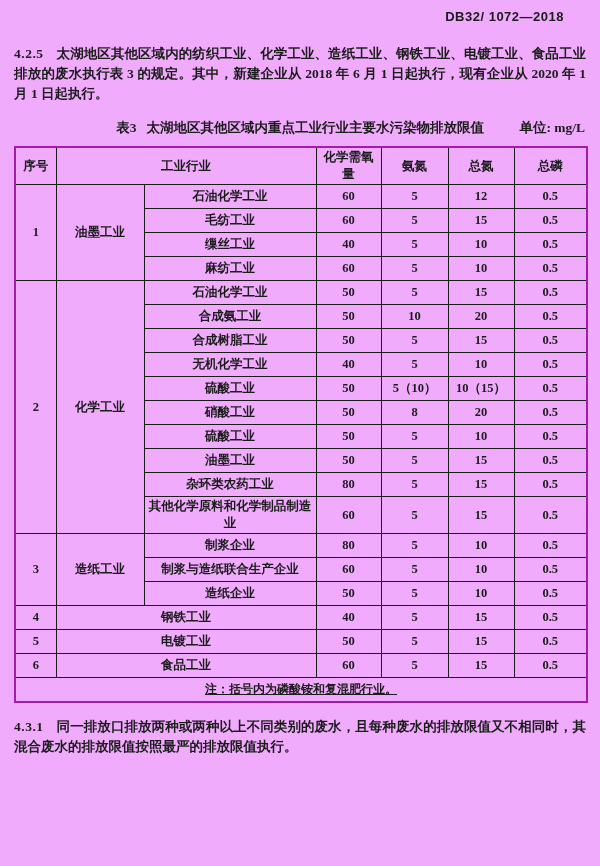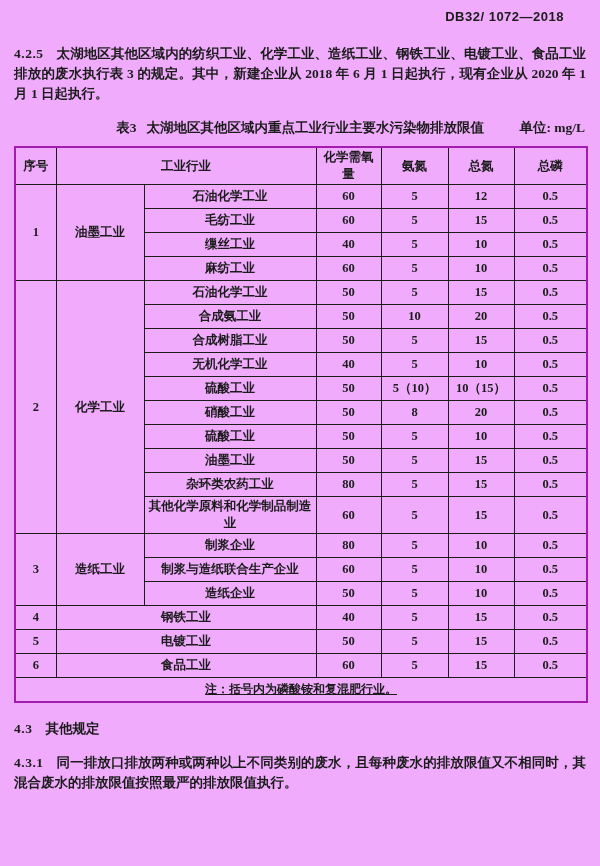--- a/index.html
+++ b/index.html
@@ -266,21 +266,18 @@
           <td class="c-val">15</td>
           <td class="c-val">0.5</td>
         </tr>
         <tr>
           <td class="c-note" colspan="7">注：括号内为磷酸铵和复混肥行业。</td>
         </tr>
       </tbody>
   </table>
 
 
-  <p class="para h43">
-    <span class="pnum">4.3</span><span>其他规定</span>
-  </p>
 
   <p class="para p431">
     <span class="pnum">4.3.1</span><span>同一排放口排放两种或两种以上不同类别的废水，且每种废水的排放限值又不相同时，其混合废水的排放限值按照最严的排放限值执行。</span>
   </p>
 
 </div>
 
 </body></html>

